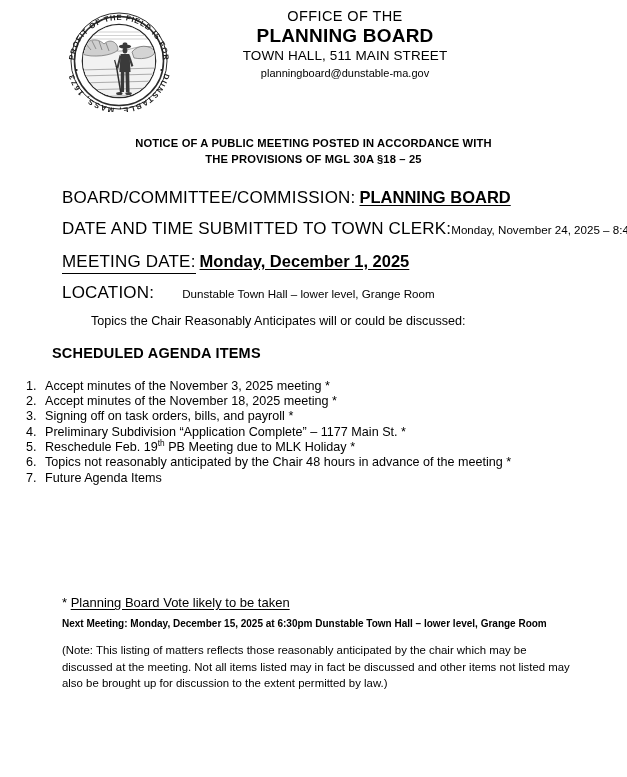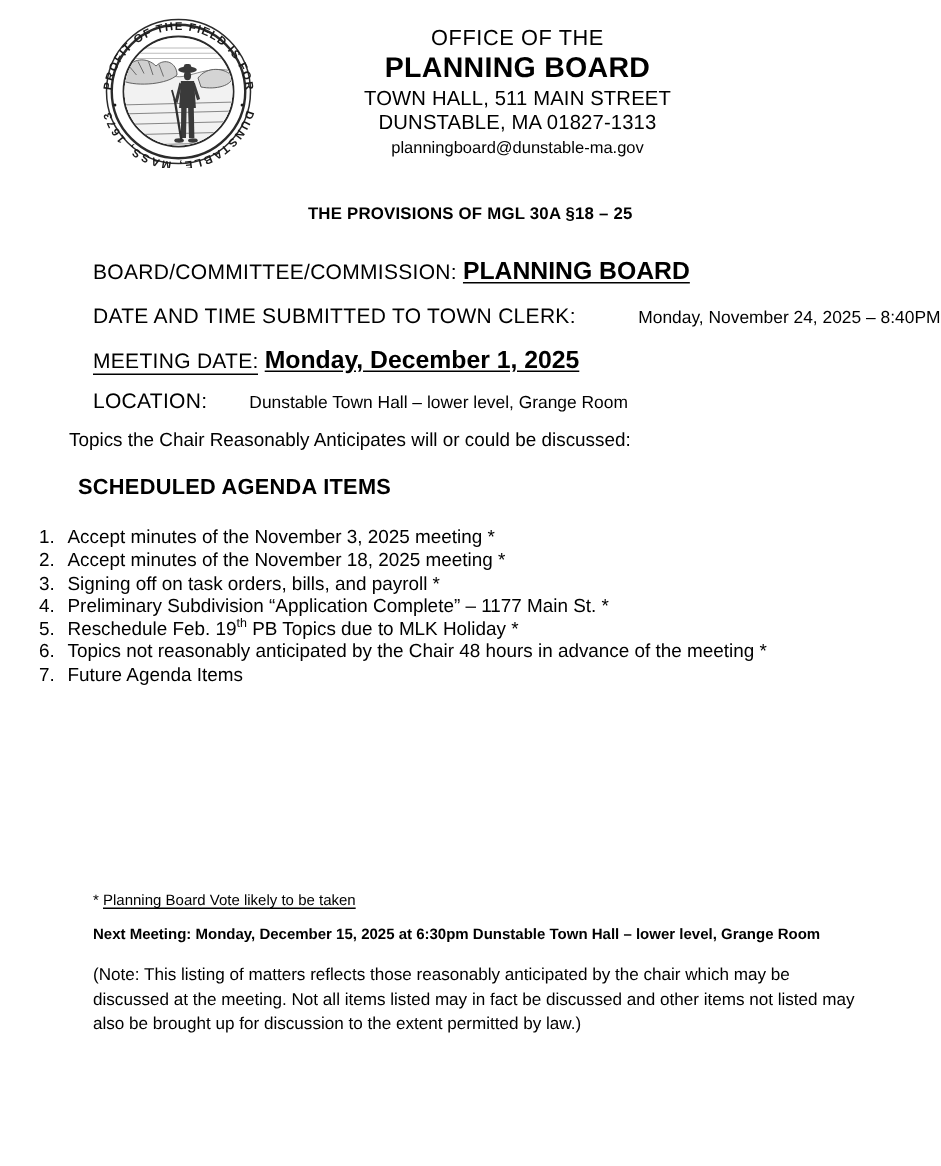--- a/index.html
+++ b/index.html
@@ -26,21 +26,21 @@
     left: 58px;
     top: 8px;
     width: 122px;
     height: 104px;
   }
   .seal svg { display: block; width: 100%; height: 100%; }
 
   .office-block {
     position: absolute;
     left: 190px;
-    top: 18px;
+    top: 8px;
     width: 310px;
     text-align: center;
     line-height: 1.12;
   }
   .office-of-the {
     font-size: 14.5px;
     letter-spacing: 0.4px;
   }
   .board-name {
     font-size: 19px;
@@ -72,21 +72,21 @@
   .fields {
     margin-top: 20px;
     padding-left: 62px;
   }
   .row {
     display: flex;
     align-items: baseline;
     margin-bottom: 0px;
   }
   .lbl {
-    font-size: 14px;
+    font-size: 17px;
     letter-spacing: 0.2px;
     white-space: nowrap;
     text-align: center;
   }
   .lbl-u {
     border-bottom: 1px solid #000;
     padding-bottom: 1px;
   }
   .val-big {
     font-size: 16.5px;
@@ -106,21 +106,21 @@
   .row-mdate   { margin-bottom: 9px; }
   .row-time    { margin-bottom: 13px; }
   .row-loc     { margin-bottom: 0px; }
 
   .gap-sm { display: inline-block; width: 44px; }
   .gap-md { display: inline-block; width: 28px; }
 
   .topics-line {
     font-size: 12.6px;
     margin-top: 11px;
-    padding-left: 46px;
+    padding-left: 91px;
   }
 
   
   .agenda-title {
     font-size: 14.5px;
     font-weight: bold;
     letter-spacing: 0.2px;
     margin-top: 17px;
     padding-left: 52px;
   }
@@ -133,21 +133,21 @@
     padding-left: 5px;
     margin: 0;
   }
   sup { font-size: 0.66em; vertical-align: super; line-height: 0; }
 
   
   .footnote {
     position: absolute;
     left: 62px;
     top: 595px;
-    font-size: 10px;
+    font-size: 13px;
   }
   .footnote .u {
     text-decoration: underline;
     text-underline-offset: 2px;
   }
   .next-meeting {
     position: absolute;
     left: 62px;
     top: 618px;
     font-size: 10px;
@@ -237,26 +237,26 @@
       </text>
       <circle cx="18.6" cy="62" r="1" fill="#1a1a1a"></circle>
       <circle cx="103.4" cy="62" r="1" fill="#1a1a1a"></circle>
     </svg>
   </div>
 
   <div class="office-block">
     <div class="office-of-the">OFFICE OF THE</div>
     <div class="board-name">PLANNING BOARD</div>
     <div class="addr">TOWN HALL, 511 MAIN STREET</div>
-    <div class="addr">DUNSTABLE, MA 01827-1313</div>
     <div class="email">planningboard@dunstable-ma.gov</div>
   </div>
 </div>
 
 <div class="notice">
+  <div>NOTICE OF A PUBLIC MEETING POSTED IN ACCORDANCE WITH</div>
   <div>THE PROVISIONS OF MGL 30A §18 – 25</div>
 </div>
 
 <div class="fields">
 
   <div class="row row-board">
     <span class="lbl">BOARD/COMMITTEE/COMMISSION:</span>
     <span class="val-big">PLANNING BOARD</span>
   </div>
 
@@ -281,21 +281,21 @@
 
 <div class="topics-line">Topics the Chair Reasonably Anticipates will or could be discussed:</div>
 
 <div class="agenda-title">SCHEDULED AGENDA ITEMS</div>
 
 <ol class="agenda">
   <li><span>Accept minutes of the November 3, 2025 meeting *</span></li>
   <li><span>Accept minutes of the November 18, 2025 meeting *</span></li>
   <li><span>Signing off on task orders, bills, and payroll *</span></li>
   <li><span>Preliminary Subdivision “Application Complete” – 1177 Main St. *</span></li>
-  <li><span>Reschedule Feb. 19</span><sup>th</sup><span> PB Topics due to MLK Holiday *</span></li>
+  <li><span>Reschedule Feb. 19</span><sup>th</sup><span> PB Meeting due to MLK Holiday *</span></li>
   <li><span>Topics not reasonably anticipated by the Chair 48 hours in advance of the meeting *</span></li>
   <li><span>Future Agenda Items</span></li>
 </ol>
 
 <div class="footnote">
   <span>* </span><span class="u">Planning Board Vote likely to be taken</span>
 </div>
 
 <div class="next-meeting">Next Meeting: Monday, December 15, 2025 at 6:30pm Dunstable Town Hall – lower level, Grange Room</div>
 

